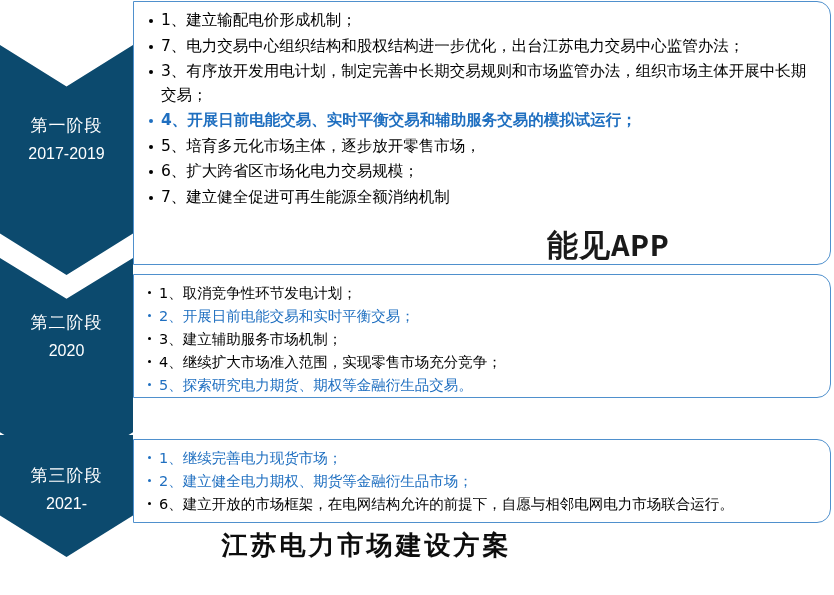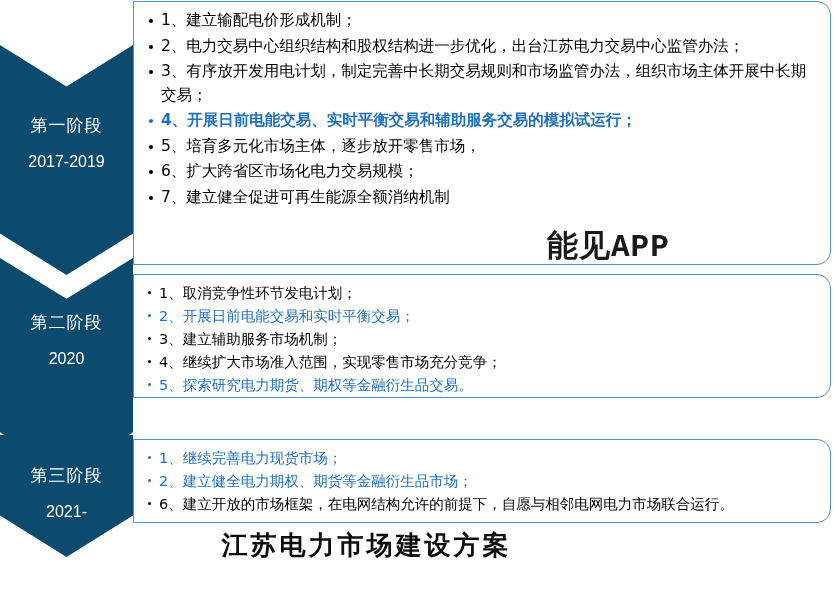--- a/index.html
+++ b/index.html
@@ -64,21 +64,21 @@
     display: block;
     font-size: 17px;
     letter-spacing: 1px;
     color: #ffffff;
     font-family: "DejaVu Sans", "Liberation Sans", sans-serif;
   }
   .chev-years {
     display: block;
     font-size: 16px;
     color: #ffffff;
-    margin-top: 12px;
+    margin-top: 4px;
     font-family: "Liberation Sans", sans-serif;
   }
 
   
   .panel {
     position: absolute;
     left: 133px;
     width: 698px;
     box-sizing: border-box;
     background: #ffffff;
@@ -176,21 +176,21 @@
   <div class="chevron chev-1">
     <div class="chev-inner">
       <span class="chev-title">第一阶段</span>
       <span class="chev-years">2017-2019</span>
     </div>
   </div>
 
   <div class="panel panel-1">
     <ul class="bullets">
       <li>1、建立输配电价形成机制；</li>
-      <li>2、电力交易中心组织结构和股权结构进一步优化，出台江苏电力交易中心监管办法；</li>
+      <li>7、电力交易中心组织结构和股权结构进一步优化，出台江苏电力交易中心监管办法；</li>
       <li>3、有序放开发用电计划，制定完善中长期交易规则和市场监管办法，组织市场主体开展中长期交易；</li>
       <li class="hl">4、开展日前电能交易、实时平衡交易和辅助服务交易的模拟试运行；</li>
       <li>5、培育多元化市场主体，逐步放开零售市场，</li>
       <li>6、扩大跨省区市场化电力交易规模；</li>
       <li>7、建立健全促进可再生能源全额消纳机制</li>
     </ul>
   </div>
 
   <div class="watermark">能见APP</div>
 

